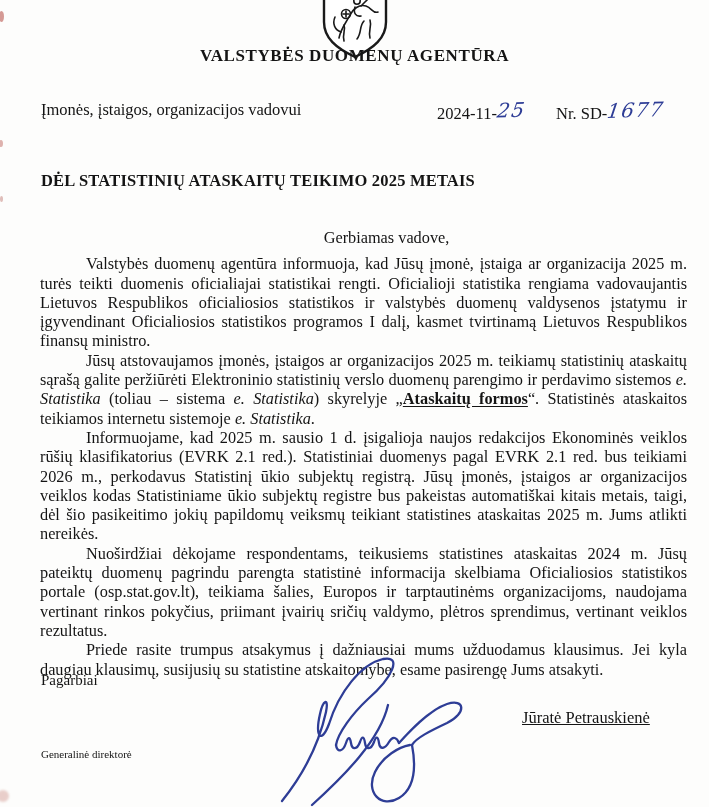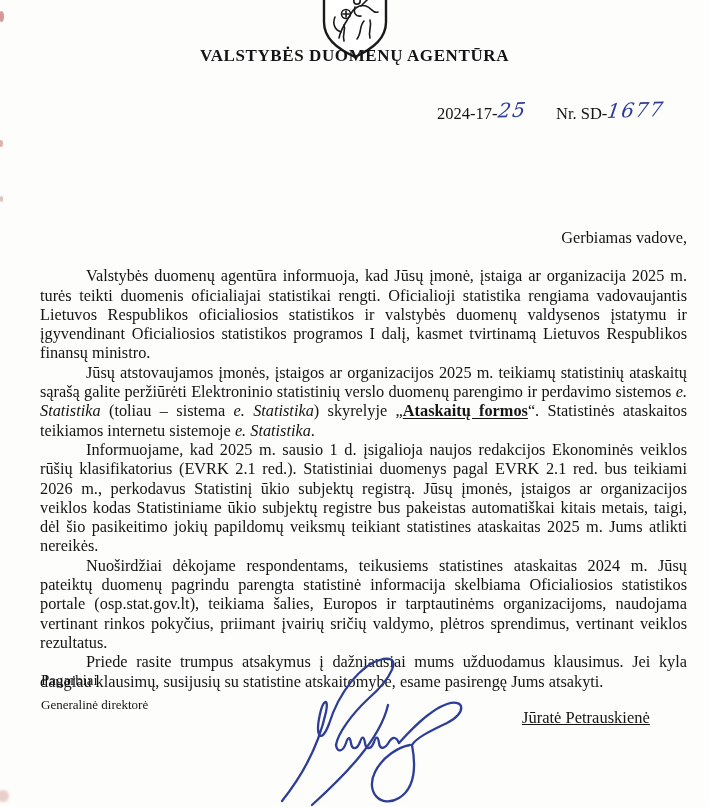--- a/index.html
+++ b/index.html
@@ -32,26 +32,26 @@
     font-family:"DejaVu Serif",serif;
   }
   
   .subject{position:absolute;left:41px;top:171px;font-weight:bold;font-size:16.5px;letter-spacing:.2px;}
   
   .body-text{
     position:absolute;left:40px;top:228px;width:647px;
     font-size:16.3px;line-height:19.3px;text-align:justify;
   }
   .body-text p{margin:0;text-indent:46px;}
-  .body-text p.greeting{margin-bottom:19px;text-align:right;}
+  .body-text p.greeting{margin-bottom:7px;text-align:center;}
   .body-text em{font-style:italic;}
   .body-text .uline{text-decoration:underline;text-underline-offset:2px;font-weight:bold;}
   
   .farewell{position:absolute;left:41px;top:672px;font-size:15px;}
-  .sig-title{position:absolute;left:41px;top:697px;font-size:13px;}
+  .sig-title{position:absolute;left:41px;top:748px;font-size:11px;}
   .sig-name{position:absolute;left:522px;top:708px;font-size:16.5px;text-decoration:underline;}
   .signature{position:absolute;left:266px;top:648px;}
   
   .speck{position:absolute;border-radius:50%;opacity:.55;}
   .s1{left:-1px;top:11px;width:5px;height:11px;background:#b5483f;}
   .s2{left:-1px;top:140px;width:4px;height:7px;background:#c4756d;}
   .s3{left:0px;top:196px;width:3px;height:6px;background:#c98b83;}
   .s4{left:-3px;top:790px;width:12px;height:12px;background:#d9a9a2;filter:blur(1px);}
 </style>
 </head>
@@ -78,25 +78,27 @@
         <path d="M52 6 L58 13"></path>
         <circle cx="40" cy="15" r="3.2"></circle>
         <circle cx="29" cy="28" r="4.5"></circle>
         <path d="M26 28 L32 28 M29 25 L29 31"></path>
       </g>
     </svg>
   </div>
 
   <div class="org-title">VALSTYBĖS DUOMENŲ AGENTŪRA</div>
 
+  <div class="addressee">Įmonės, įstaigos, organizacijos vadovui</div>
 
-  <div class="date"><span>2024-17-</span><span class="hand">25</span></div>
+  <div class="date"><span>2024-11-</span><span class="hand">25</span></div>
 
   <div class="docnum"><span>Nr. SD-</span><span class="hand">1677</span></div>
 
+  <div class="subject">DĖL STATISTINIŲ ATASKAITŲ TEIKIMO 2025 METAIS</div>
 
   <div class="body-text">
     <p class="greeting">Gerbiamas vadove,</p>
     <p><span>Valstybės duomenų agentūra informuoja, kad Jūsų įmonė, įstaiga ar organizacija 2025 m. turės teikti duomenis oficialiajai statistikai rengti. Oficialioji statistika rengiama vadovaujantis Lietuvos Respublikos oficialiosios statistikos ir valstybės duomenų valdysenos įstatymu ir įgyvendinant Oficialiosios statistikos programos I dalį, kasmet tvirtinamą Lietuvos Respublikos finansų ministro.</span></p>
     <p><span>Jūsų atstovaujamos įmonės, įstaigos ar organizacijos 2025 m. teikiamų statistinių ataskaitų sąrašą galite peržiūrėti Elektroninio statistinių verslo duomenų parengimo ir perdavimo sistemos </span><em>e. Statistika</em><span> (toliau – sistema </span><em>e. Statistika</em><span>) skyrelyje „</span><span class="uline">Ataskaitų formos</span><span>“. Statistinės ataskaitos teikiamos internetu sistemoje </span><em>e. Statistika</em><span>.</span></p>
     <p><span>Informuojame, kad 2025 m. sausio 1 d. įsigalioja naujos redakcijos Ekonominės veiklos rūšių klasifikatorius (EVRK 2.1 red.). Statistiniai duomenys pagal EVRK 2.1 red. bus teikiami 2026 m., perkodavus Statistinį ūkio subjektų registrą. Jūsų įmonės, įstaigos ar organizacijos veiklos kodas Statistiniame ūkio subjektų registre bus pakeistas automatiškai kitais metais, taigi, dėl šio pasikeitimo jokių papildomų veiksmų teikiant statistines ataskaitas 2025 m. Jums atlikti nereikės.</span></p>
     <p><span>Nuoširdžiai dėkojame respondentams, teikusiems statistines ataskaitas 2024 m. Jūsų pateiktų duomenų pagrindu parengta statistinė informacija skelbiama Oficialiosios statistikos portale (osp.stat.gov.lt), teikiama šalies, Europos ir tarptautinėms organizacijoms, naudojama vertinant rinkos pokyčius, priimant įvairių sričių valdymo, plėtros sprendimus, vertinant veiklos rezultatus.</span></p>
     <p><span>Priede rasite trumpus atsakymus į dažniausiai mums užduodamus klausimus. Jei kyla daugiau klausimų, susijusių su statistine atskaitomybe, esame pasirengę Jums atsakyti.</span></p>
   </div>
 

